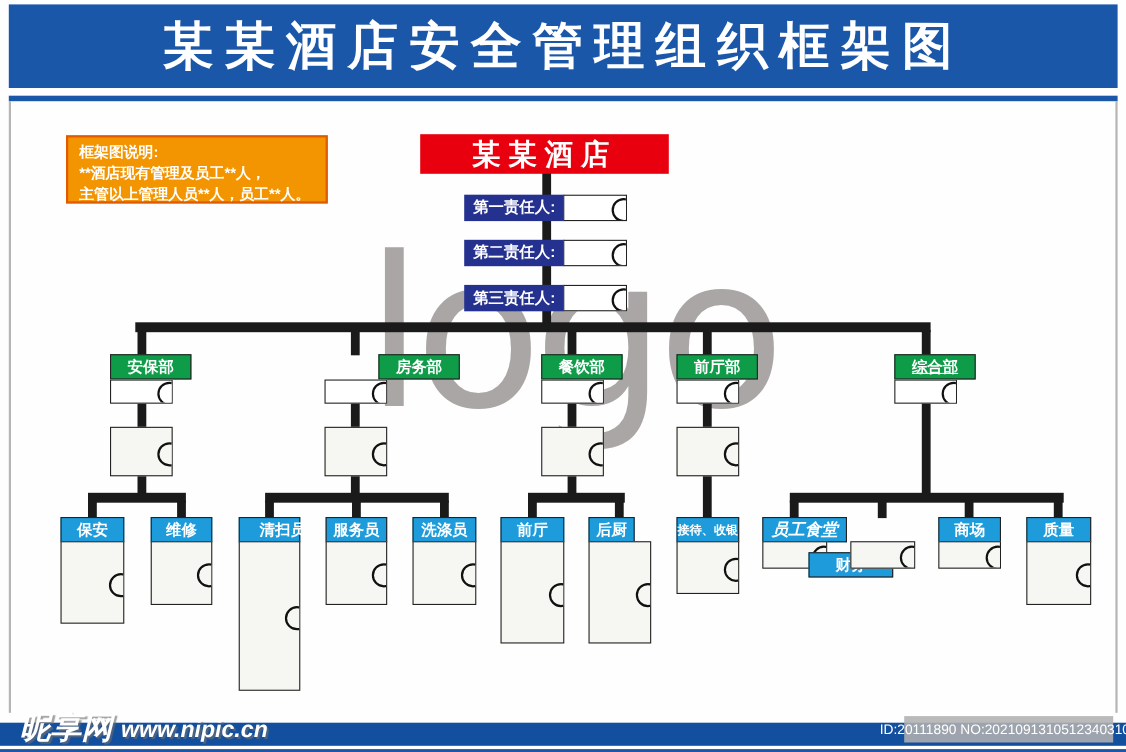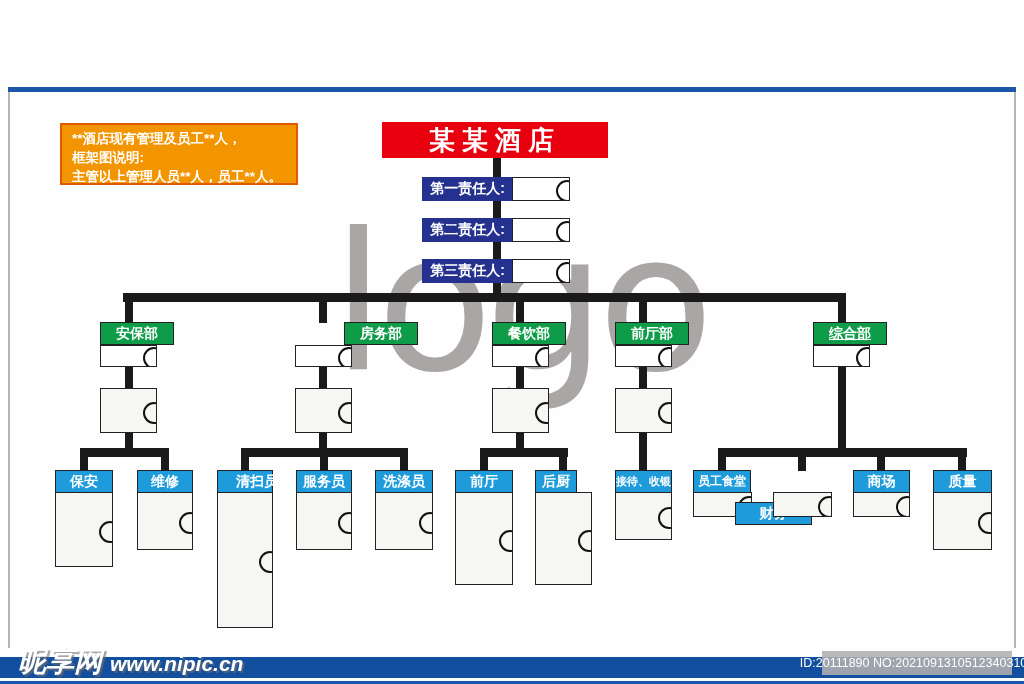--- a/index.html
+++ b/index.html
@@ -50,29 +50,32 @@
   .dept-slot{width:57px;height:22px;top:345px;}
   .big-slot{width:57px;height:45px;top:388px;background:#F6F6F3;}
   .pos-hdr{height:23px;top:470px;background:#1D9BDB;font-size:14px;}
   .pos-body{top:492px;}
 </style>
 </head>
 <body>
 
 <div id="poster">
 
+  <div class="top-banner">
+    <span class="title">某某酒店安全管理组织框架图</span>
+  </div>
   <div class="top-line"></div>
   <div class="side-border" style="left:8px;"></div>
   <div class="side-border" style="left:1014px;"></div>
 
   <div class="wm">logo</div>
 
   <div class="note-box">
+    <div>框架图说明:</div>
     <div>**酒店现有管理及员工**人，</div>
-    <div>框架图说明:</div>
     <div>主管以上管理人员**人，员工**人。</div>
   </div>
 
   <div class="root-box">某某酒店</div>
 
   <div class="ln" style="left:493px;top:157px;width:8px;height:140px;"></div>
   <div class="ln" style="left:123px;top:293px;width:723px;height:9px;"></div>
 
   <div class="ln" style="left:125px;top:300px;width:8px;height:23px;"></div>
   <div class="ln" style="left:319px;top:300px;width:8px;height:23px;"></div>
@@ -188,21 +191,21 @@
   <div class="hdr pos-hdr" style="left:535px;width:42px;">后厨</div>
   <div class="slot gray pos-body" style="left:535px;width:57px;height:93px;">
       <span class="notch"></span>
     </div>
 
   <div class="hdr pos-hdr" style="left:615px;width:57px;font-size:11px;">接待、收银</div>
   <div class="slot gray pos-body" style="left:615px;width:57px;height:48px;">
       <span class="notch"></span>
     </div>
 
-  <div class="hdr pos-hdr" style="left:693px;width:58px;font-size:12px;">员工食堂</div>
+  <div class="hdr pos-hdr" style="left:693px;width:77px;font-size:15px;font-style:italic;">员工食堂</div>
   <div class="slot gray pos-body" style="left:693px;width:59px;height:25px;">
       <span class="notch"></span>
     </div>
 
   <div class="hdr pos-hdr" style="left:735px;width:77px;margin-top:32px;">财务</div>
   <div class="slot gray pos-body" style="left:773px;width:59px;height:25px;">
       <span class="notch"></span>
     </div>
 
   <div class="hdr pos-hdr" style="left:853px;width:57px;">商场</div>

